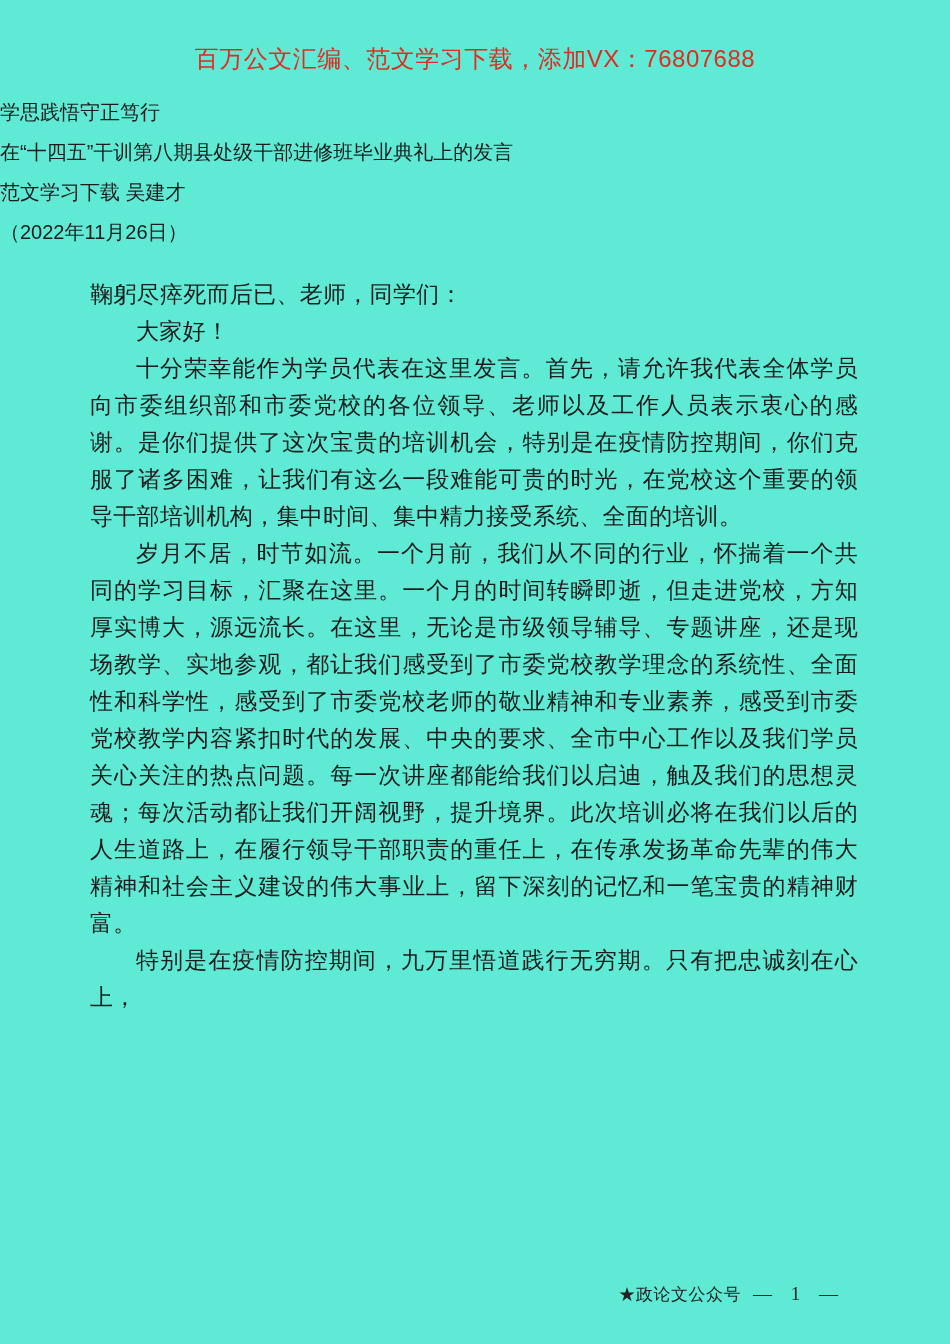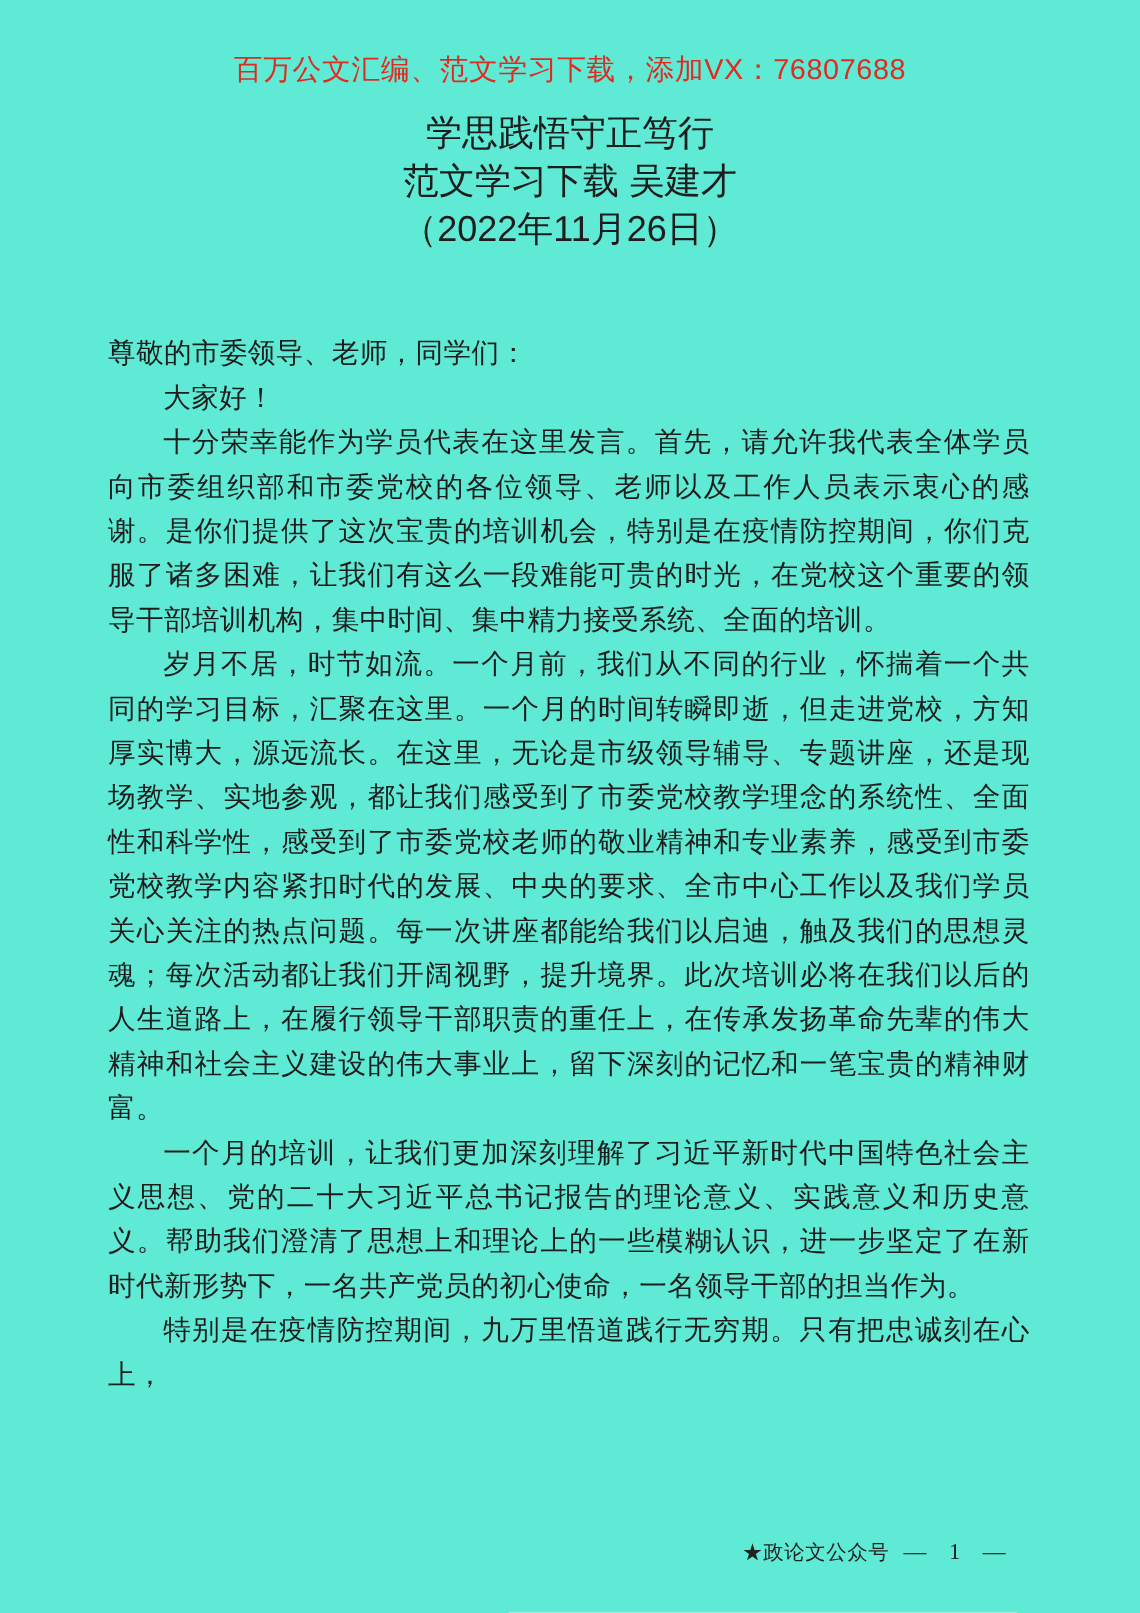--- a/index.html
+++ b/index.html
@@ -22,22 +22,21 @@
     font-size: 24px;
     line-height: 28px;
     color: #e02b20;
     letter-spacing: 0.5px;
   }
   .titles {
     position: absolute;
     top: 92px;
     left: 0;
     right: 0;
-    text-align: center;
-    font-size: 30px;
+    font-size: 20px;
     line-height: 40px;
     color: #1d1d1d;
   }
   .content {
     position: absolute;
     top: 276px;
     left: 90px;
     width: 768px;
     font-size: 23px;
     line-height: 37px;
@@ -66,30 +65,30 @@
 </style>
 </head>
 <body>
 
 <div class="page">
 
   <div class="ad">百万公文汇编、范文学习下载，添加VX：76807688</div>
 
   <div class="titles">
     <div>学思践悟守正笃行</div>
+    <div>在“十四五”干训第八期县处级干部进修班毕业典礼上的发言</div>
     <div>范文学习下载 吴建才</div>
     <div>（2022年11月26日）</div>
   </div>
 
   <div class="content">
-    <p>尊敬的市委领导、老师，同学们：</p>
+    <p>鞠躬尽瘁死而后已、老师，同学们：</p>
     <p class="indent">大家好！</p>
     <p class="indent">十分荣幸能作为学员代表在这里发言。首先，请允许我代表全体学员向市委组织部和市委党校的各位领导、老师以及工作人员表示衷心的感谢。是你们提供了这次宝贵的培训机会，特别是在疫情防控期间，你们克服了诸多困难，让我们有这么一段难能可贵的时光，在党校这个重要的领导干部培训机构，集中时间、集中精力接受系统、全面的培训。</p>
     <p class="indent">岁月不居，时节如流。一个月前，我们从不同的行业，怀揣着一个共同的学习目标，汇聚在这里。一个月的时间转瞬即逝，但走进党校，方知厚实博大，源远流长。在这里，无论是市级领导辅导、专题讲座，还是现场教学、实地参观，都让我们感受到了市委党校教学理念的系统性、全面性和科学性，感受到了市委党校老师的敬业精神和专业素养，感受到市委党校教学内容紧扣时代的发展、中央的要求、全市中心工作以及我们学员关心关注的热点问题。每一次讲座都能给我们以启迪，触及我们的思想灵魂；每次活动都让我们开阔视野，提升境界。此次培训必将在我们以后的人生道路上，在履行领导干部职责的重任上，在传承发扬革命先辈的伟大精神和社会主义建设的伟大事业上，留下深刻的记忆和一笔宝贵的精神财富。</p>
-    <p class="indent">一个月的培训，让我们更加深刻理解了习近平新时代中国特色社会主义思想、党的二十大习近平总书记报告的理论意义、实践意义和历史意义。帮助我们澄清了思想上和理论上的一些模糊认识，进一步坚定了在新时代新形势下，一名共产党员的初心使命，一名领导干部的担当作为。</p>
     <p class="indent">特别是在疫情防控期间，九万里悟道践行无穷期。只有把忠诚刻在心上，</p>
   </div>
 
   <div class="footer">
     <span class="brand">★政论文公众号</span><span class="page-label">— 1 —</span>
   </div>
 
 </div>
 
 </body></html>

